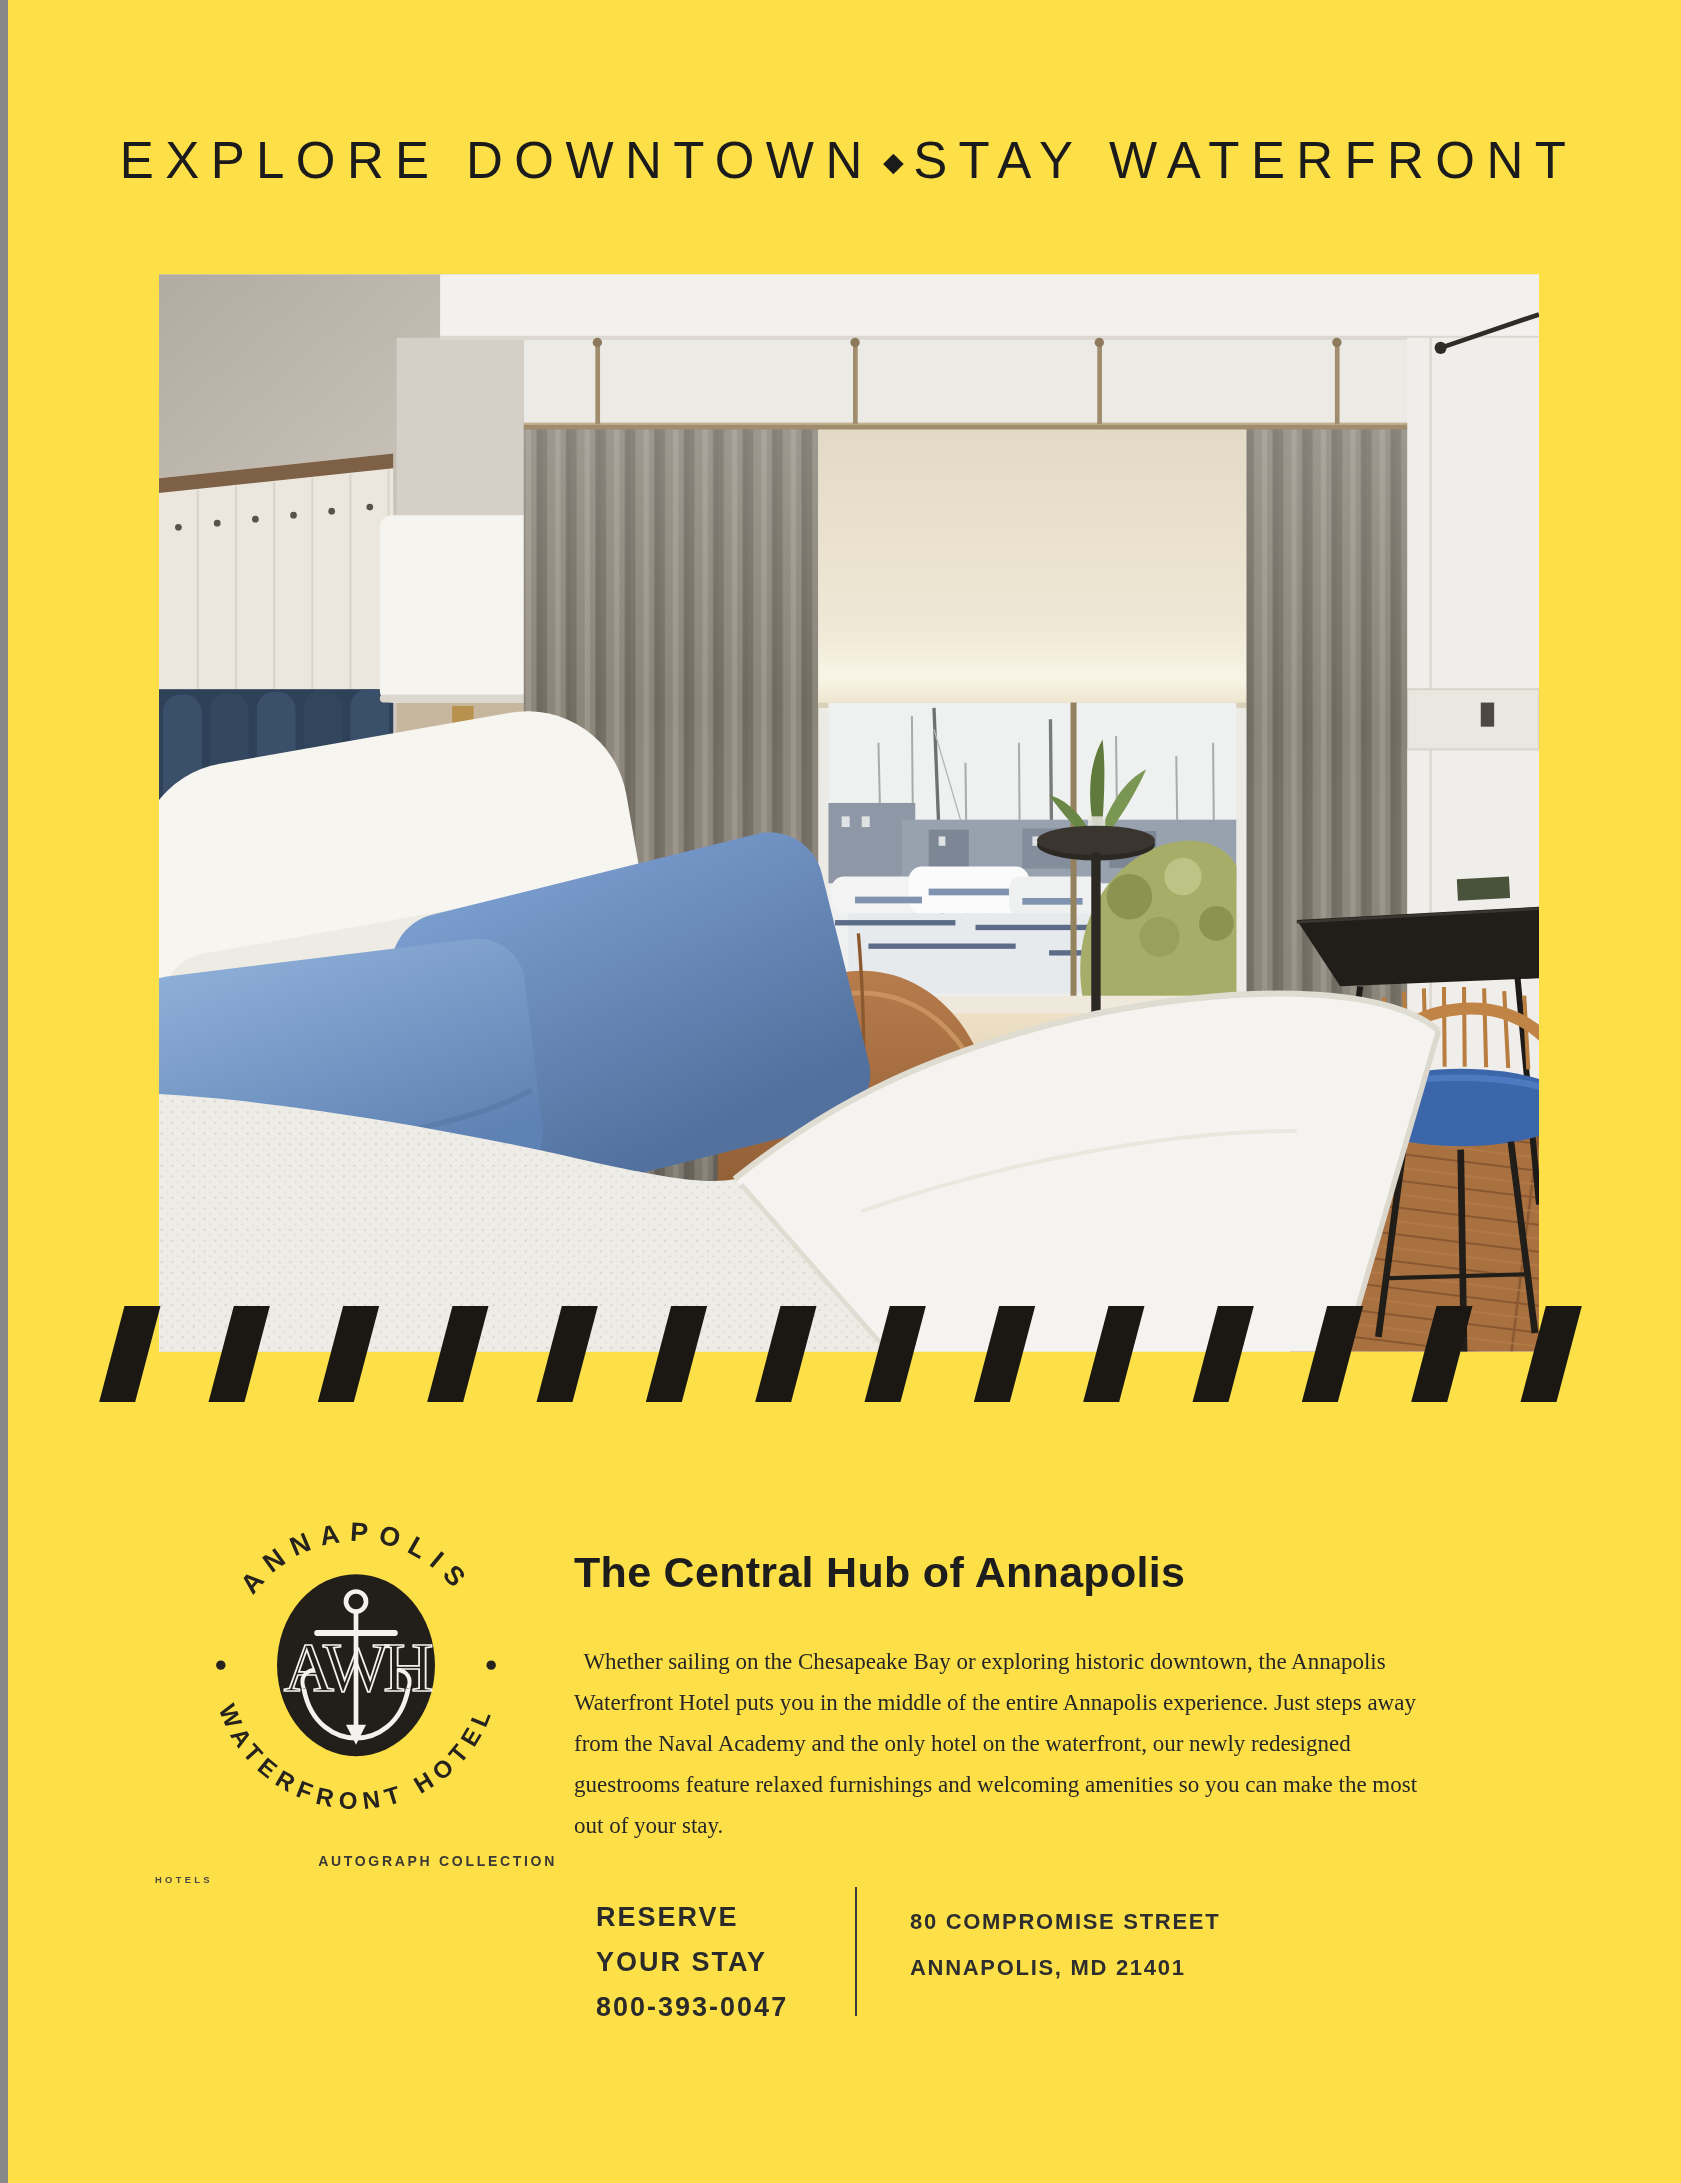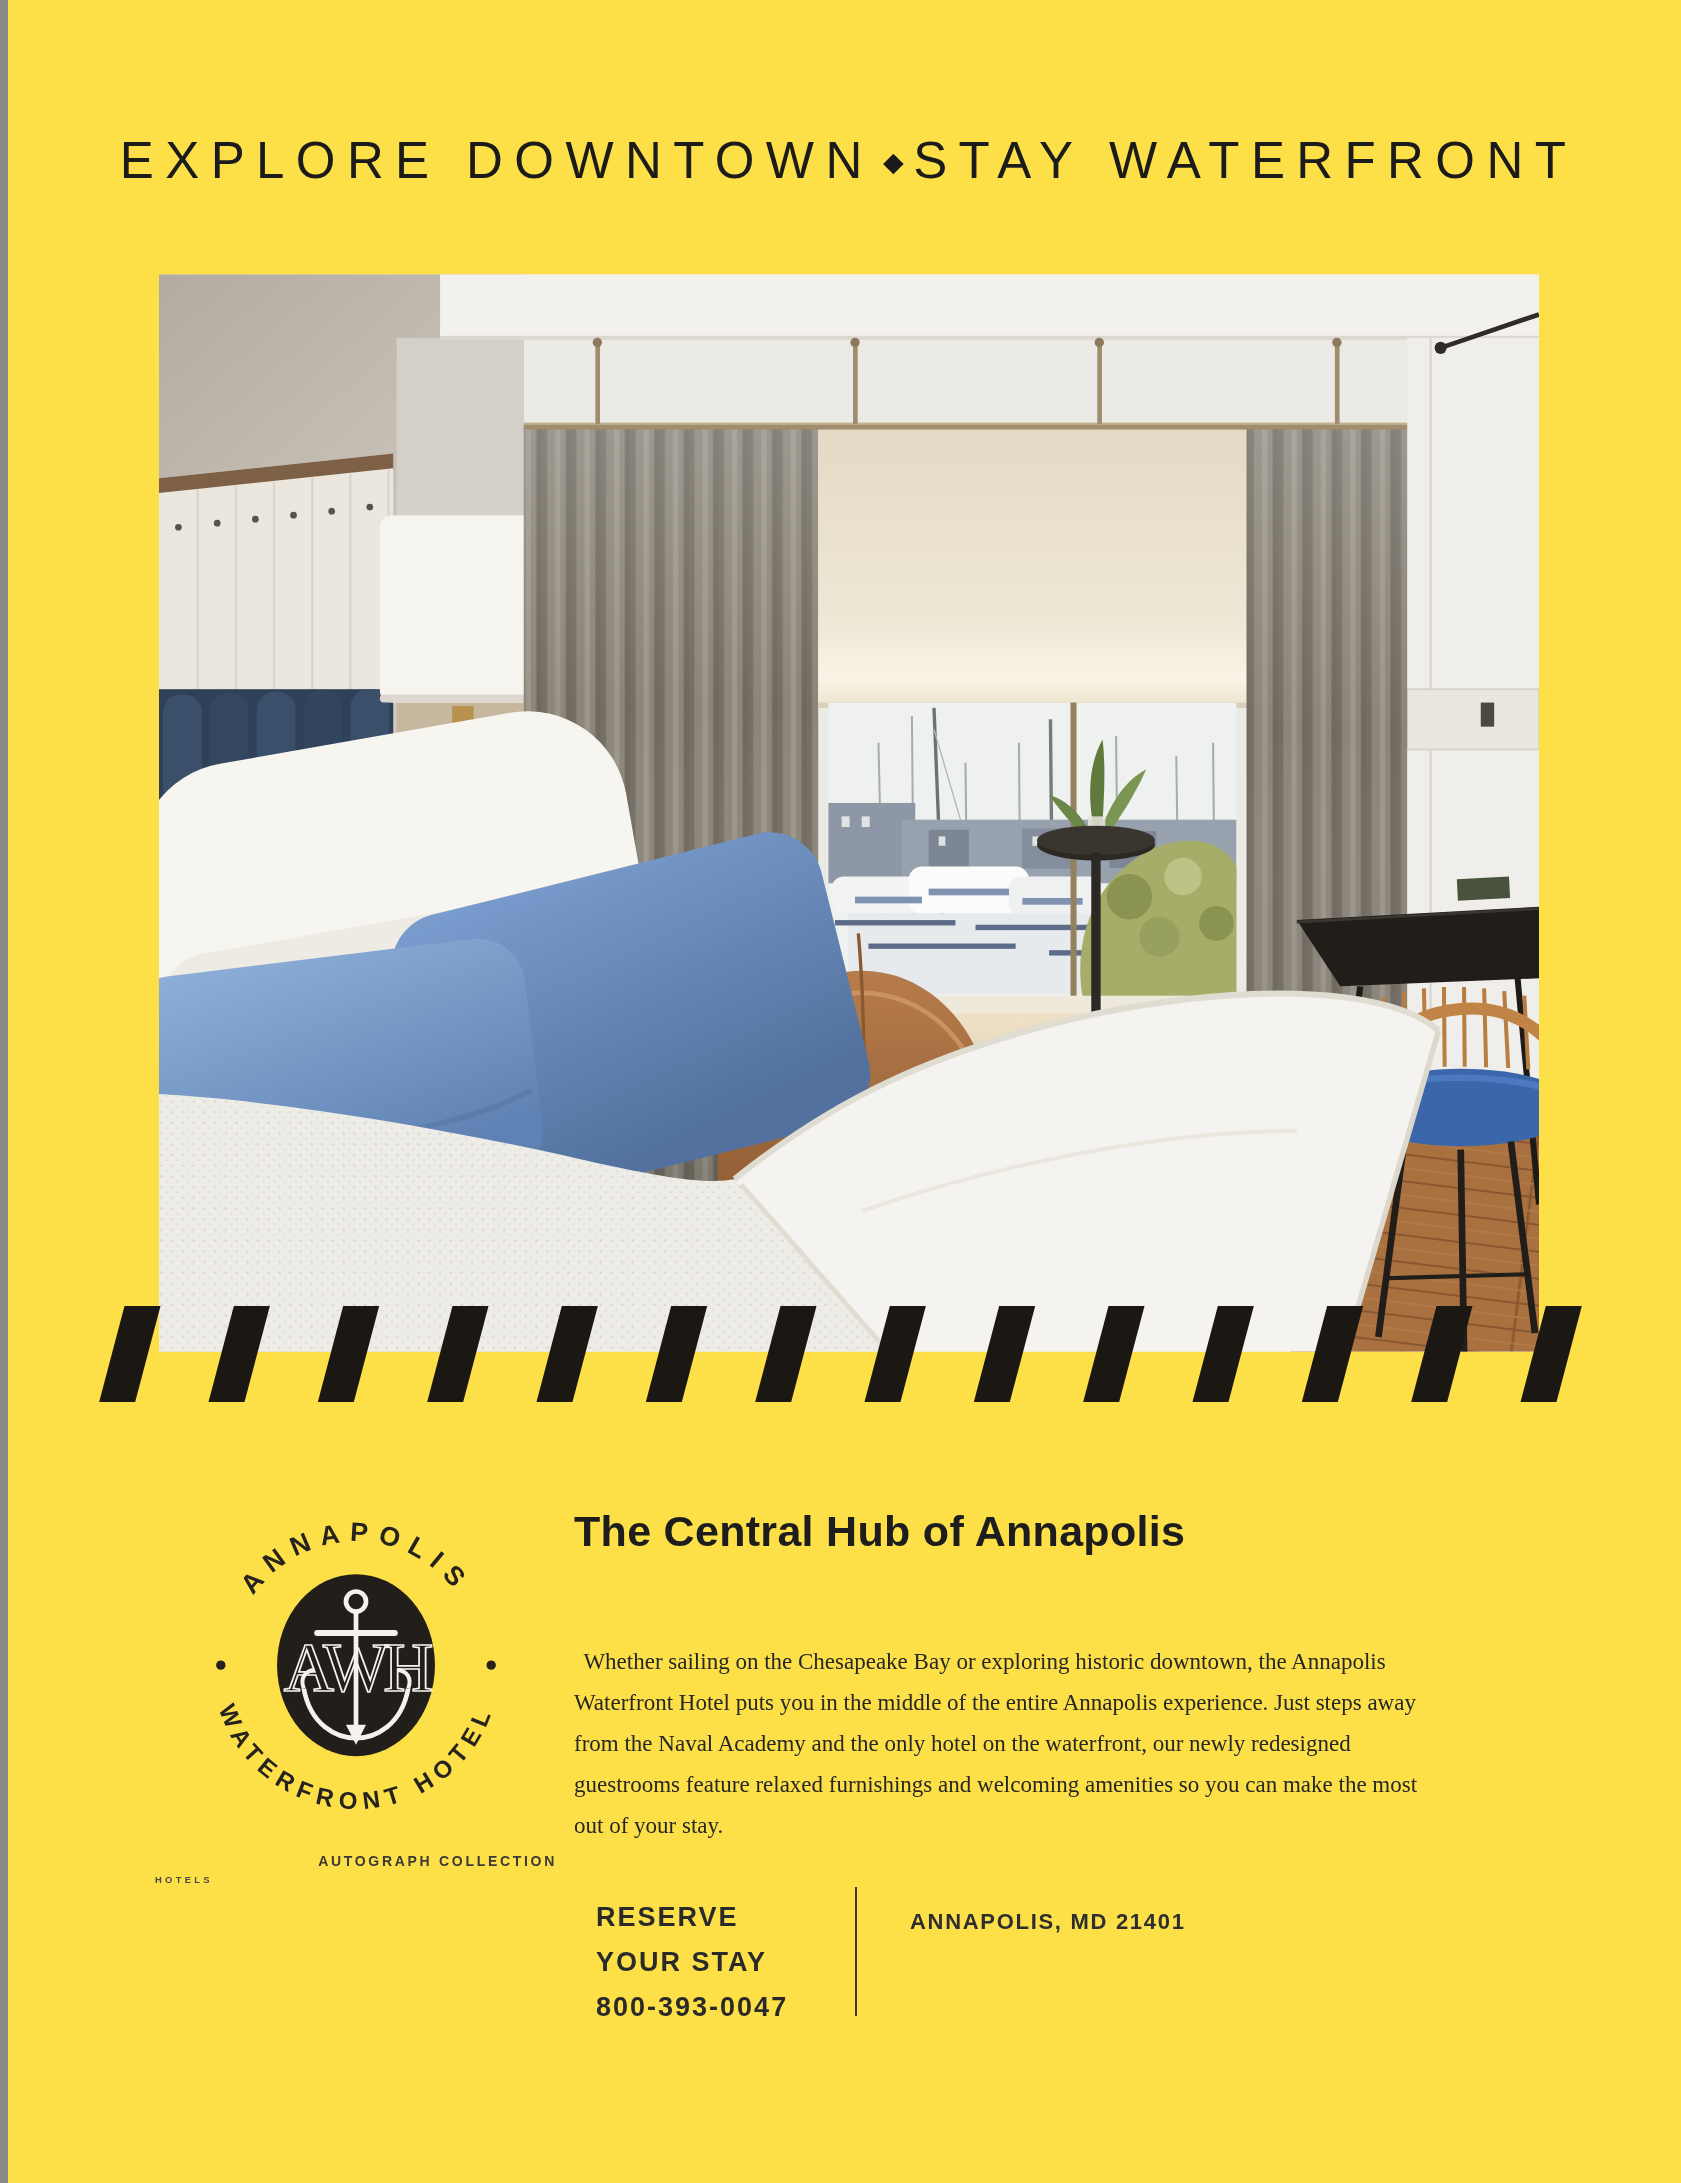--- a/index.html
+++ b/index.html
@@ -14,21 +14,21 @@
   #photo{top:274px;left:151px;width:1380px;height:1078px;}
   
   #stripes{top:1304px;left:80px;width:1513px;height:100px;}
   
   #logo{top:1489px;left:174px;width:348px;height:365px;}
   #autograph{top:1853px;left:147px;width:402px;text-align:right;font-size:14px;font-weight:700;
              letter-spacing:2.7px;color:#3b3935;}
   #autograph-sub{top:1874px;left:147px;width:402px;text-align:left;font-size:9.4px;font-weight:700;
              letter-spacing:3.3px;color:#494743;}
   
-  #heading{top:1507px;left:566px;font-size:43px;font-weight:600;letter-spacing:0.3px;color:#1d1d1d;}
+  #heading{top:1548px;left:566px;font-size:43px;font-weight:600;letter-spacing:0.3px;color:#1d1d1d;}
   #body-copy{top:1641px;left:566px;width:870px;font-family:"Liberation Serif",serif;
              font-size:23px;line-height:41px;color:#262626;text-indent:9.4px;}
   #reserve{top:1895px;left:588px;font-size:27px;font-weight:700;letter-spacing:2px;
            line-height:45px;color:#2a2a2a;}
   #divider{top:1887px;left:847px;width:2px;height:129px;background:#3a3a3a;}
   #address{top:1899px;left:902px;font-size:22px;font-weight:600;letter-spacing:1.7px;
            line-height:46px;color:#2e2e2e;}
   #address .site{font-weight:700;color:#222;}
 </style>
 </head>
@@ -384,17 +384,18 @@
 
   <div class="abs" id="reserve">
     <div>RESERVE</div>
     <div>YOUR STAY</div>
     <div>800-393-0047</div>
   </div>
 
   <div class="abs" id="divider"></div>
 
   <div class="abs" id="address">
+    <div>80 COMPROMISE STREET</div>
     <div>ANNAPOLIS, MD 21401</div>
   </div>
 
 </div>
 
 
 </body></html>

